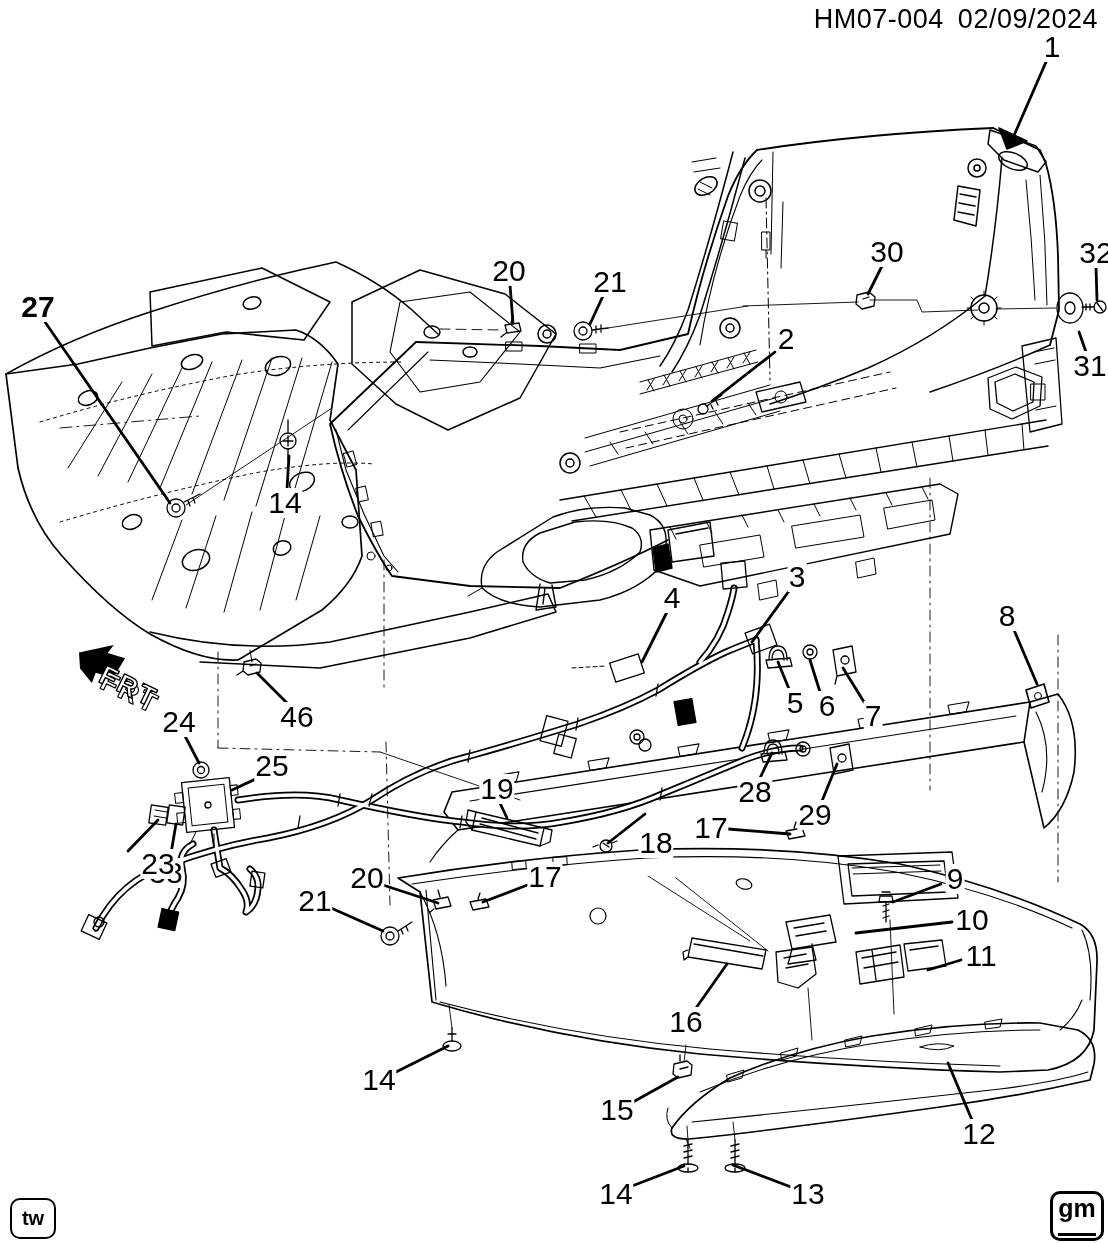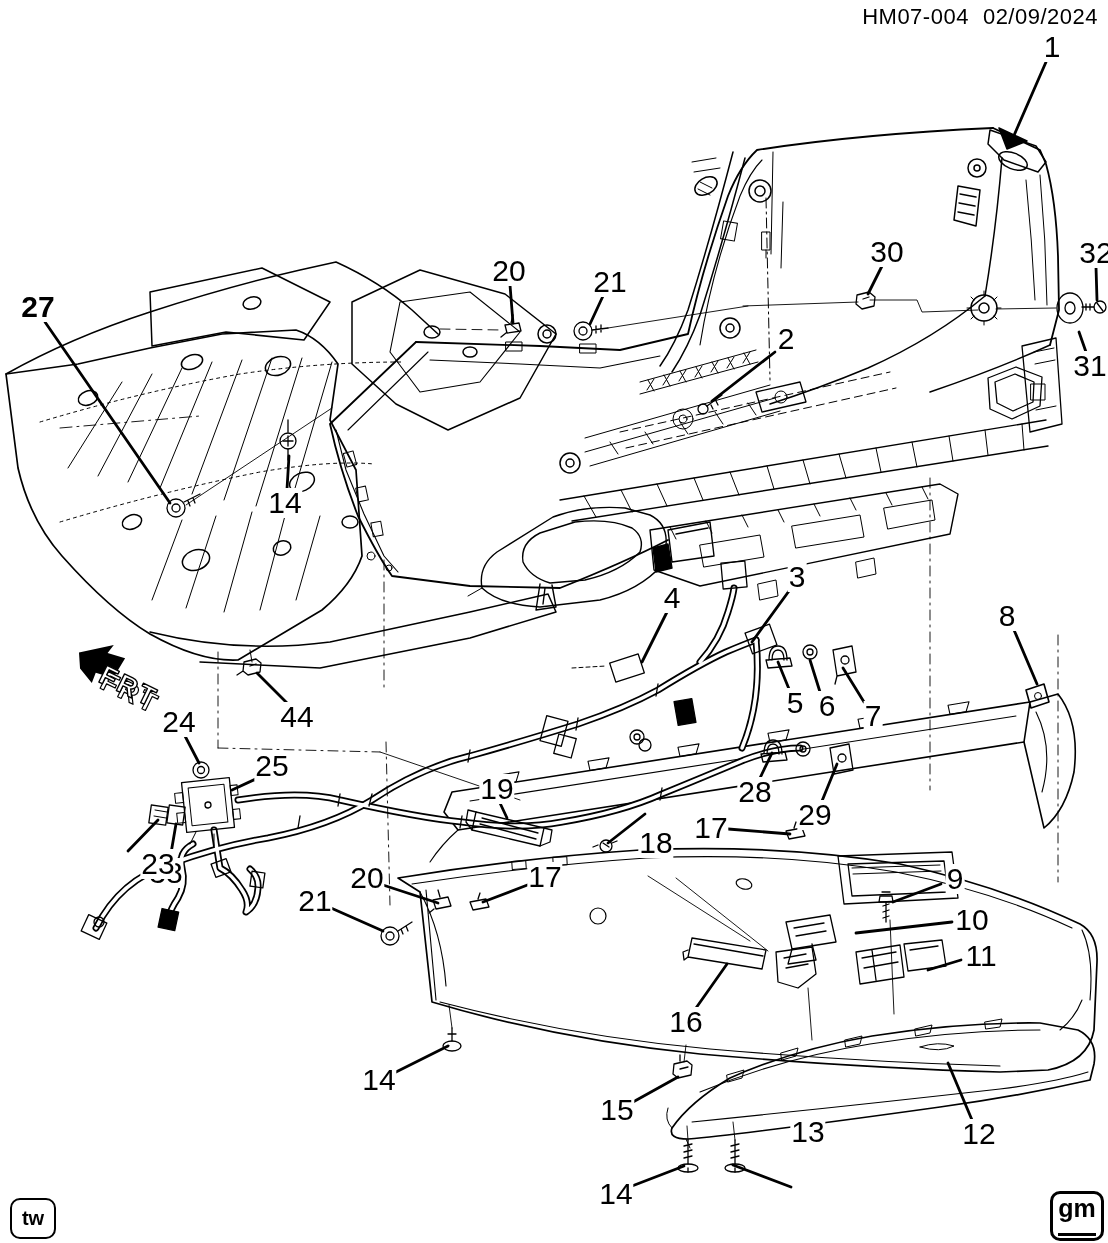--- a/index.html
+++ b/index.html
@@ -1,21 +1,21 @@
 <!DOCTYPE html>
 <html><head>
 <meta charset="utf-8">
 <style>
   html,body{margin:0;padding:0;background:#fff;}
   #page{position:relative;width:1108px;height:1243px;background:#fff;overflow:hidden;
         font-family:"Liberation Sans",sans-serif;color:#000;}
   #art{position:absolute;left:0;top:0;}
   .callout{position:absolute;transform:translate(-50%,-50%);font-size:30px;line-height:1;
            background:#fff;padding:0 1px;font-weight:400;letter-spacing:0;}
-  #header{position:absolute;top:4px;right:10px;font-size:22px;letter-spacing:.5px;white-space:nowrap;}
+  #header{position:absolute;top:4px;right:10px;font-size:27px;letter-spacing:.5px;white-space:nowrap;}
   #header .sep{display:inline-block;width:14px;}
   .cornerbox{position:absolute;border:2.5px solid #000;border-radius:10px;display:flex;
              align-items:center;justify-content:center;background:#fff;}
   #tw-box{left:10px;top:1198px;width:42px;height:37px;font-size:20px;font-weight:bold;}
   #gm-box{left:1050px;top:1191px;width:48px;height:44px;font-size:25px;font-weight:bold;border-width:3px;}
   #gm-box span{border-bottom:3px solid #000;line-height:1;padding-bottom:12px;}
   svg text.frt{font-family:"Liberation Sans",sans-serif;font-weight:bold;font-size:27px;letter-spacing:3px;}
 </style>
 </head>
 <body>
@@ -377,38 +377,38 @@
     <div class="callout" style="left: 797px; top: 577px;">3</div>
     <div class="callout" style="left: 672px; top: 598px;">4</div>
     <div class="callout" style="left: 795px; top: 703px;">5</div>
     <div class="callout" style="left: 827px; top: 706px;">6</div>
     <div class="callout" style="left: 873px; top: 716px;">7</div>
     <div class="callout" style="left: 1007px; top: 616px;">8</div>
     <div class="callout" style="left: 955px; top: 879px;">9</div>
     <div class="callout" style="left: 972px; top: 920px;">10</div>
     <div class="callout" style="left: 981px; top: 956px;">11</div>
     <div class="callout" style="left: 979px; top: 1134px;">12</div>
-    <div class="callout" style="left: 808px; top: 1132px;">13</div>
+    <div class="callout" style="left: 808px; top: 1194px;">13</div>
     <div class="callout" style="left: 285px; top: 503px;">14</div>
     <div class="callout" style="left: 379px; top: 1080px;">14</div>
     <div class="callout" style="left: 616px; top: 1194px;">14</div>
     <div class="callout" style="left: 617px; top: 1110px;">15</div>
     <div class="callout" style="left: 686px; top: 1022px;">16</div>
     <div class="callout" style="left: 545px; top: 877px;">17</div>
     <div class="callout" style="left: 711px; top: 828px;">17</div>
     <div class="callout" style="left: 656px; top: 843px;">18</div>
     <div class="callout" style="left: 497px; top: 789px;">19</div>
     <div class="callout" style="left: 509px; top: 271px;">20</div>
     <div class="callout" style="left: 367px; top: 878px;">20</div>
     <div class="callout" style="left: 610px; top: 282px;">21</div>
     <div class="callout" style="left: 315px; top: 901px;">21</div>
     <div class="callout" style="left: 166px; top: 873px;">38</div>
     <div class="callout" style="left: 121px; top: 864px; margin-left: 37px;">23</div>
     <div class="callout" style="left: 179px; top: 722px;">24</div>
     <div class="callout" style="left: 272px; top: 766px;">25</div>
-    <div class="callout" style="left: 297px; top: 717px;">44</div>
+    <div class="callout" style="left: 297px; top: 717px;">46</div>
     <div class="callout" style="left: 38px; top: 307px; font-weight: bold;">27</div>
     <div class="callout" style="left: 755px; top: 792px;">28</div>
     <div class="callout" style="left: 815px; top: 815px;">29</div>
     <div class="callout" style="left: 887px; top: 252px;">30</div>
     <div class="callout" style="left: 1090px; top: 366px;">31</div>
     <div class="callout" style="left: 1096px; top: 253px;">32</div>
   </div>
 
 </body></html>

